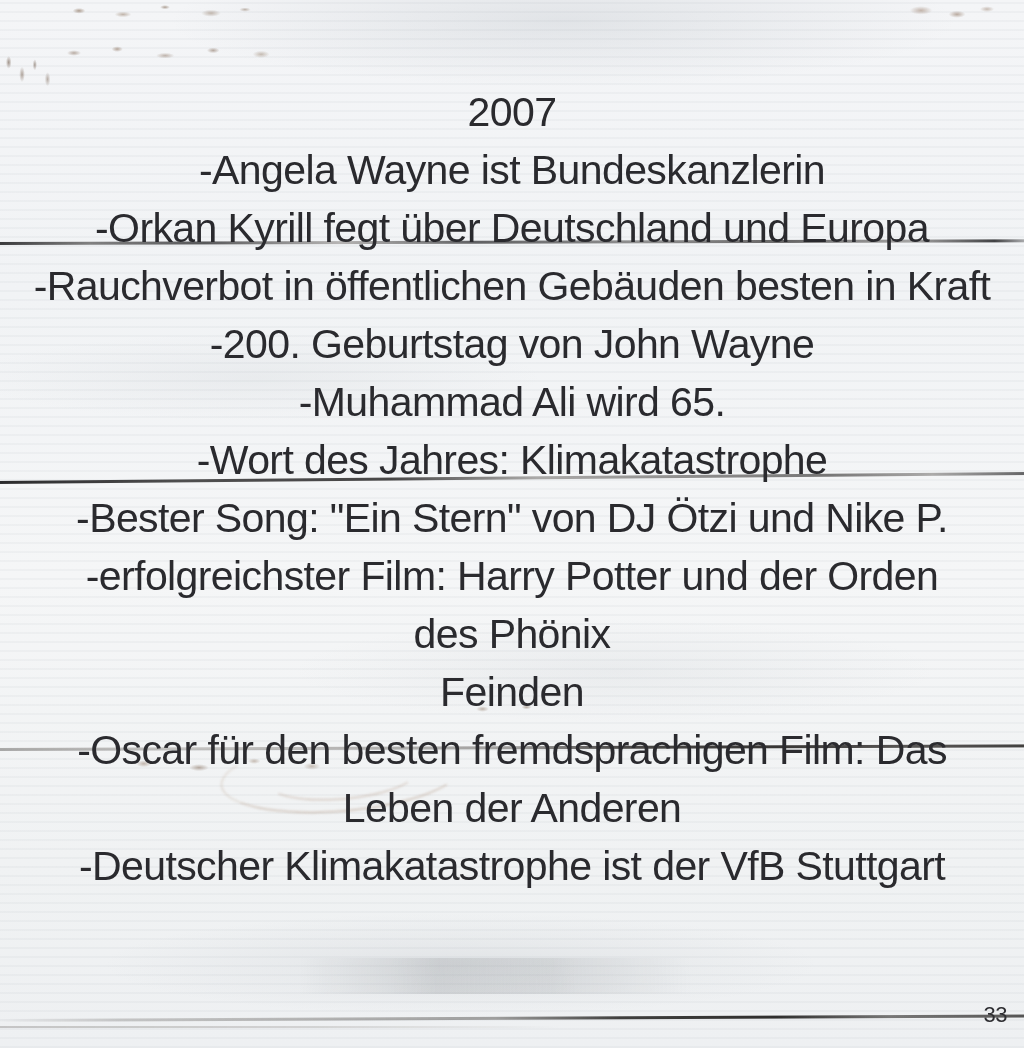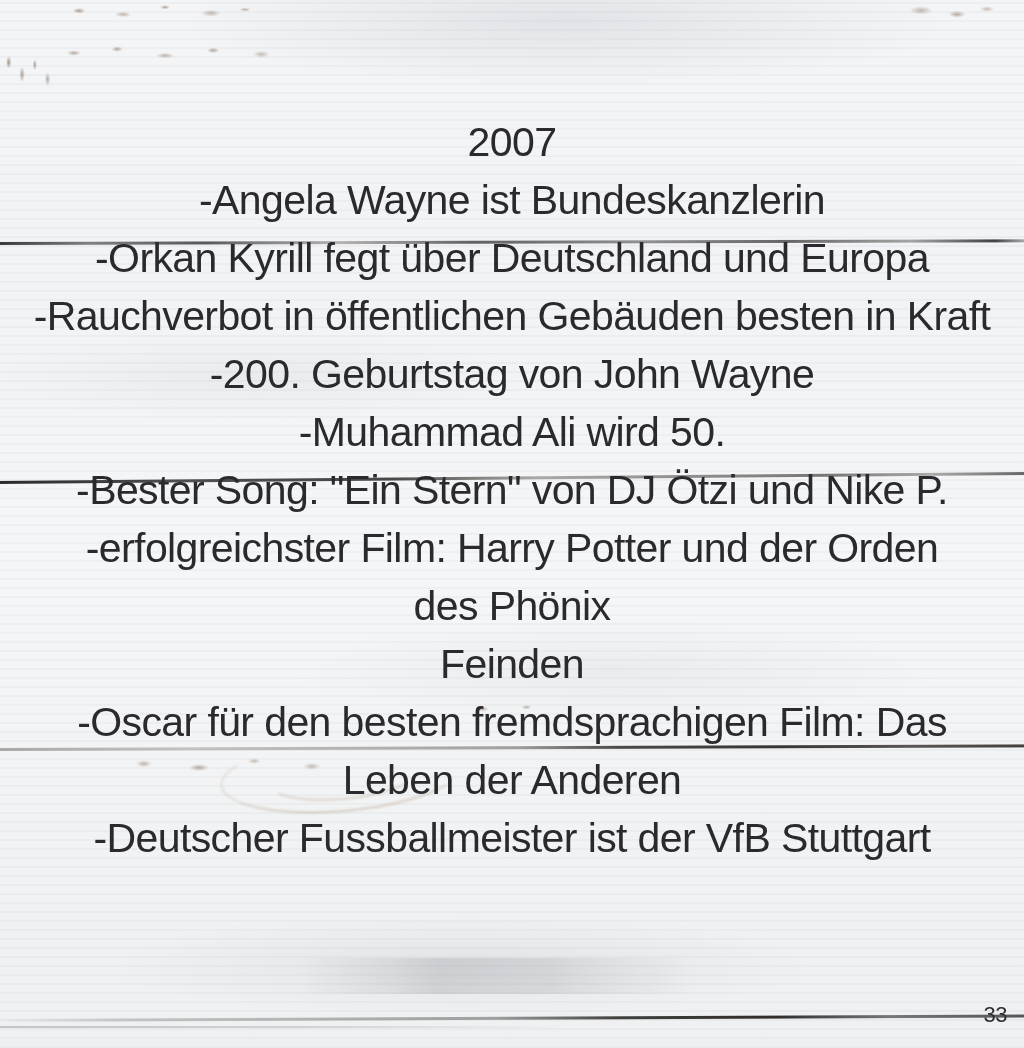--- a/index.html
+++ b/index.html
@@ -24,21 +24,21 @@
         rgba(175,182,188,0.10) 0px, rgba(175,182,188,0.10) 2px,
         rgba(255,255,255,0) 2px, rgba(255,255,255,0) 9px),
       linear-gradient(180deg, #f4f5f7 0%, #f1f3f5 28%, #f5f6f7 55%, #f0f2f3 82%, #eef0f2 100%);
   }
 
   
   .textblock {
     position: absolute;
     left: 0; top: 0;
     width: 1024px;
-    padding-top: 113px;
+    padding-top: 83px;
     text-align: center;
     color: #2a2a2e;
     font-size: 41px;
     letter-spacing: -0.6px;
     line-height: 58px;
     font-weight: 400;
   }
   .line { white-space: nowrap; }
 
   
@@ -199,25 +199,26 @@
   <div class="seam seam3"></div>
   <div class="seam seam4"></div>
   <div class="seam4b"></div>
 
   <div class="textblock">
     <div class="line">2007</div>
     <div class="line">-Angela Wayne ist Bundeskanzlerin</div>
     <div class="line">-Orkan Kyrill fegt über Deutschland und Europa</div>
     <div class="line">-Rauchverbot in öffentlichen Gebäuden besten in Kraft</div>
     <div class="line">-200. Geburtstag von John Wayne</div>
-    <div class="line">-Muhammad Ali wird 50.</div>
+    <div class="line">-Muhammad Ali wird 65.</div>
+    <div class="line">-Wort des Jahres: Klimakatastrophe</div>
     <div class="line">-Bester Song: "Ein Stern" von DJ Ötzi und Nike P.</div>
     <div class="line">-erfolgreichster Film: Harry Potter und der Orden</div>
     <div class="line">des Phönix</div>
     <div class="line">Feinden</div>
     <div class="line">-Oscar für den besten fremdsprachigen Film: Das</div>
     <div class="line">Leben der Anderen</div>
-    <div class="line">-Deutscher Fussballmeister ist der VfB Stuttgart</div>
+    <div class="line">-Deutscher Klimakatastrophe ist der VfB Stuttgart</div>
   </div>
 
   <div class="page-number">33</div>
 
 </div>
 
 </body></html>

